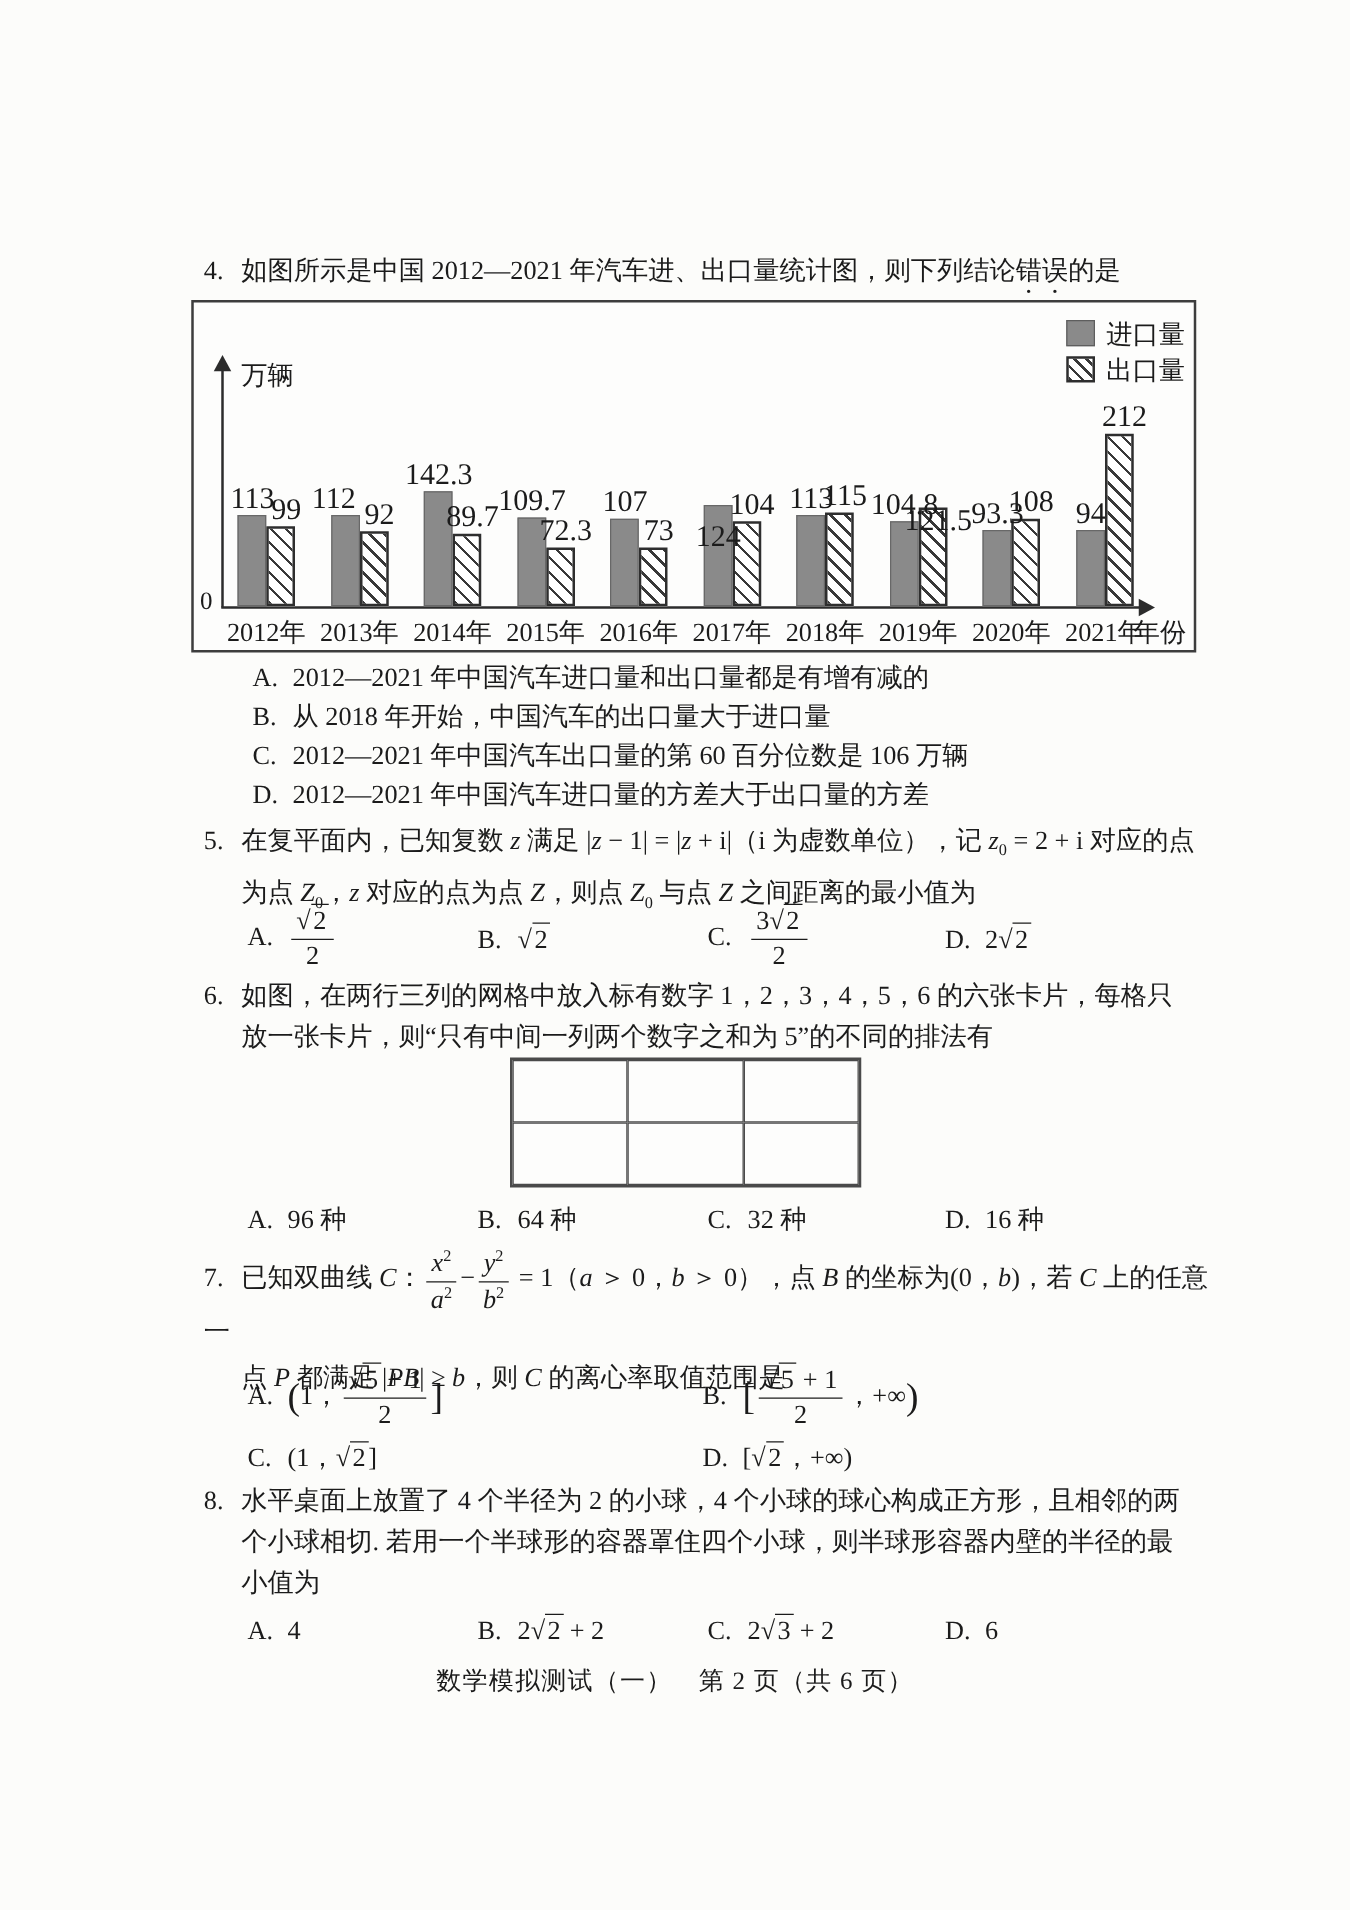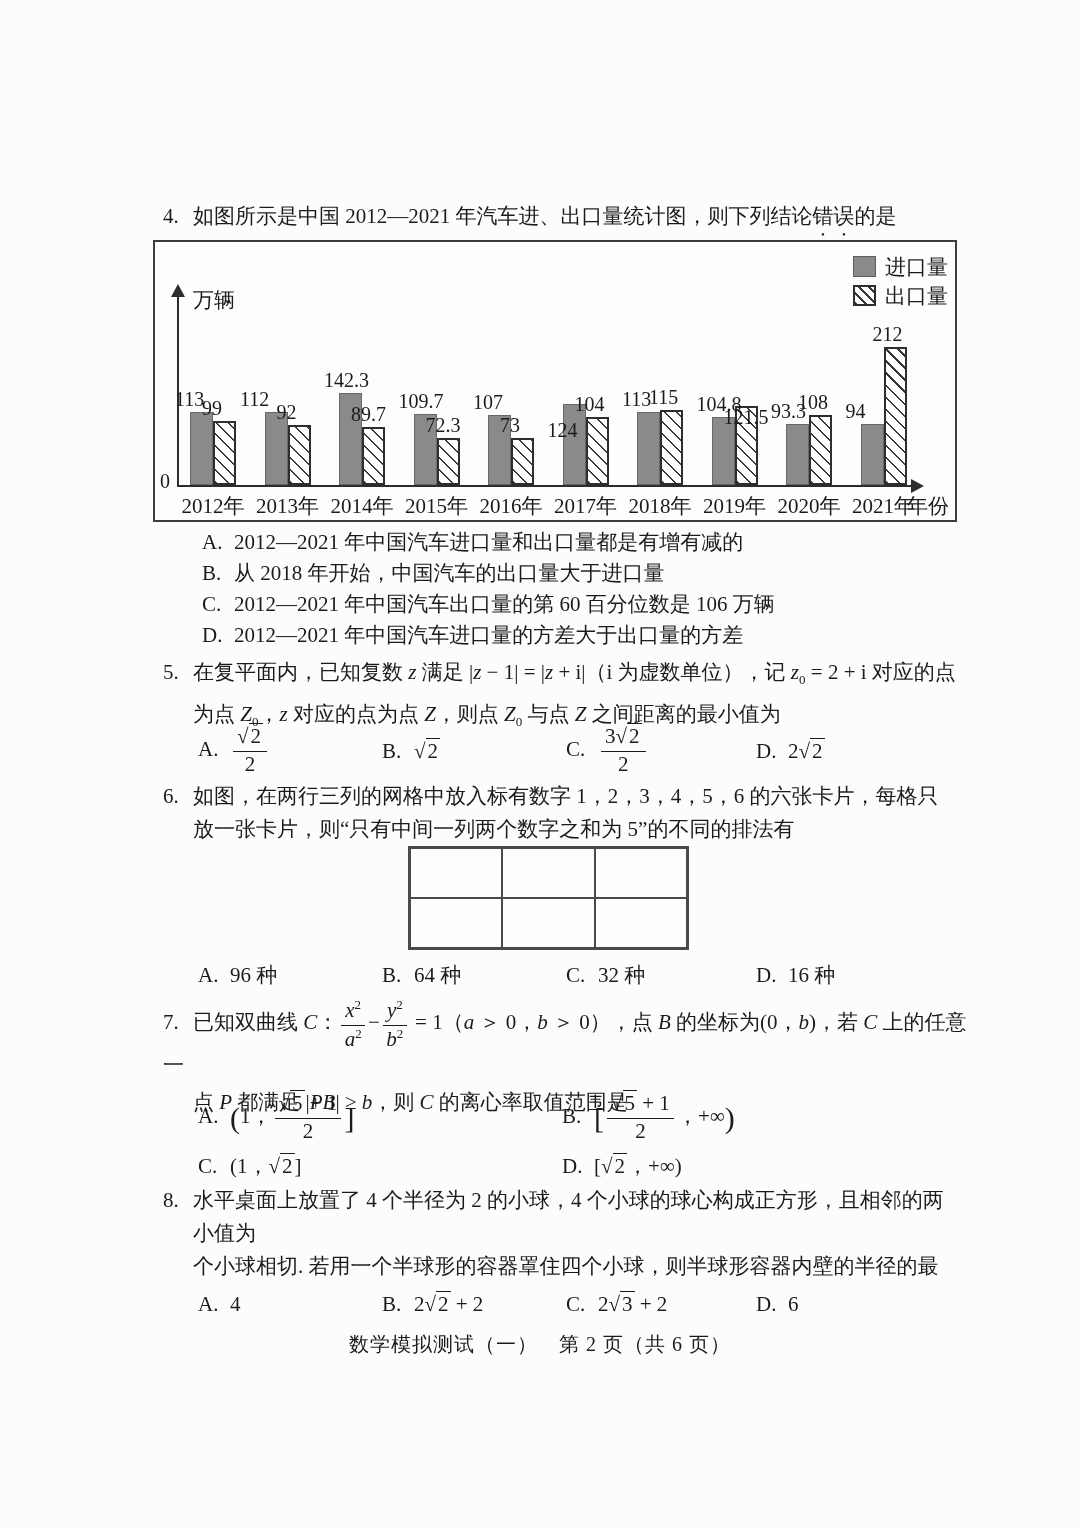--- a/index.html
+++ b/index.html
@@ -24,21 +24,21 @@
   .xaxis{position:absolute;left:22px;top:243px;width:738px;height:2px;background:#2c2c2c;}
   .xarrow{position:absolute;left:756px;top:237px;width:0;height:0;
           border-top:7px solid transparent;border-bottom:7px solid transparent;
           border-left:13px solid #2c2c2c;}
   .ylab{position:absolute;left:38px;top:44px;font-size:21px;font-family:Liberation Serif, serif;}
   .origin{position:absolute;left:5px;top:228px;font-size:20px;}
   .xlab{position:absolute;left:752px;top:250px;font-size:21px;white-space:nowrap;}
   .bar-import{position:absolute;width:23px;background:#8a8a8a;border:1px solid #686868;box-sizing:border-box;}
   .bar-export{position:absolute;width:23px;box-sizing:border-box;border:2px solid #2e2e2e;
       background:repeating-linear-gradient(45deg,rgba(35,35,35,.9) 0 2px,rgba(0,0,0,0) 2px 8.5px),#fff;}
-  .bar-num{position:absolute;width:54px;font-size:20px;line-height:24px;white-space:nowrap;}
+  .bar-num{position:absolute;width:54px;text-align:center;font-size:24px;line-height:24px;white-space:nowrap;}
   .year-lab{position:absolute;width:78px;text-align:center;font-size:21px;top:250px;}
   .legend{position:absolute;left:698px;top:10px;}
   .legend-row{display:flex;align-items:center;height:29px;}
   .swatch{width:23px;height:21px;margin-right:9px;box-sizing:border-box;}
   .swatch.solid{background:#8a8a8a;border:1px solid #5e5e5e;}
   .swatch.hatch{border:2px solid #2e2e2e;
       background:repeating-linear-gradient(45deg,rgba(35,35,35,.9) 0 2px,rgba(0,0,0,0) 2px 7px),#fff;}
   
   .fr{display:inline-block;vertical-align:middle;text-align:center;line-height:1.12;margin:0 3px;}
   .fr .n{display:block;border-bottom:1.5px solid #1b1b1b;padding:0 4px 2px;}
@@ -184,22 +184,22 @@
     <div><span class="olabel">A.</span><span><span class="bp">(</span>1，<span class="fr"><span class="n"><span class="sq">√<span class="rd">5</span></span> + 1</span><span class="d">2</span></span><span class="bp">]</span></span></div>
     <div><span class="olabel">B.</span><span><span class="bp">[</span><span class="fr"><span class="n"><span class="sq">√<span class="rd">5</span></span> + 1</span><span class="d">2</span></span>，+∞<span class="bp">)</span></span></div>
   </div>
   <div class="abs opt2" style="left:198px;top:1150px;width:740px;height:32px;">
     <div><span class="olabel">C.</span><span>(1，<span class="sq">√<span class="rd">2</span></span>]</span></div>
     <div><span class="olabel">D.</span><span>[<span class="sq">√<span class="rd">2</span></span>，+∞)</span></div>
   </div>
 
   <div class="abs" style="left:163px;top:1184px;width:820px;line-height:33px;">
     <div><span class="qnum">8.</span><span>水平桌面上放置了 4 个半径为 2 的小球，4 个小球的球心构成正方形，且相邻的两</span></div>
+    <div style="padding-left:30px;">个小球相切. 若用一个半球形的容器罩住四个小球，则半球形容器内壁的半径的最</div>
     <div style="padding-left:30px;">小值为</div>
-    <div style="padding-left:30px;">个小球相切. 若用一个半球形的容器罩住四个小球，则半球形容器内壁的半径的最</div>
   </div>
   <div class="abs opt4" style="left:198px;top:1284px;width:770px;height:40px;">
     <div><span class="olabel">A.</span><span>4</span></div>
     <div><span class="olabel">B.</span><span>2<span class="sq">√<span class="rd">2</span></span> + 2</span></div>
     <div><span class="olabel">C.</span><span>2<span class="sq">√<span class="rd">3</span></span> + 2</span></div>
     <div><span class="olabel">D.</span><span>6</span></div>
   </div>
 
   <div class="footer">数学模拟测试（一）　第 2 页（共 6 页）</div>
 </div>

